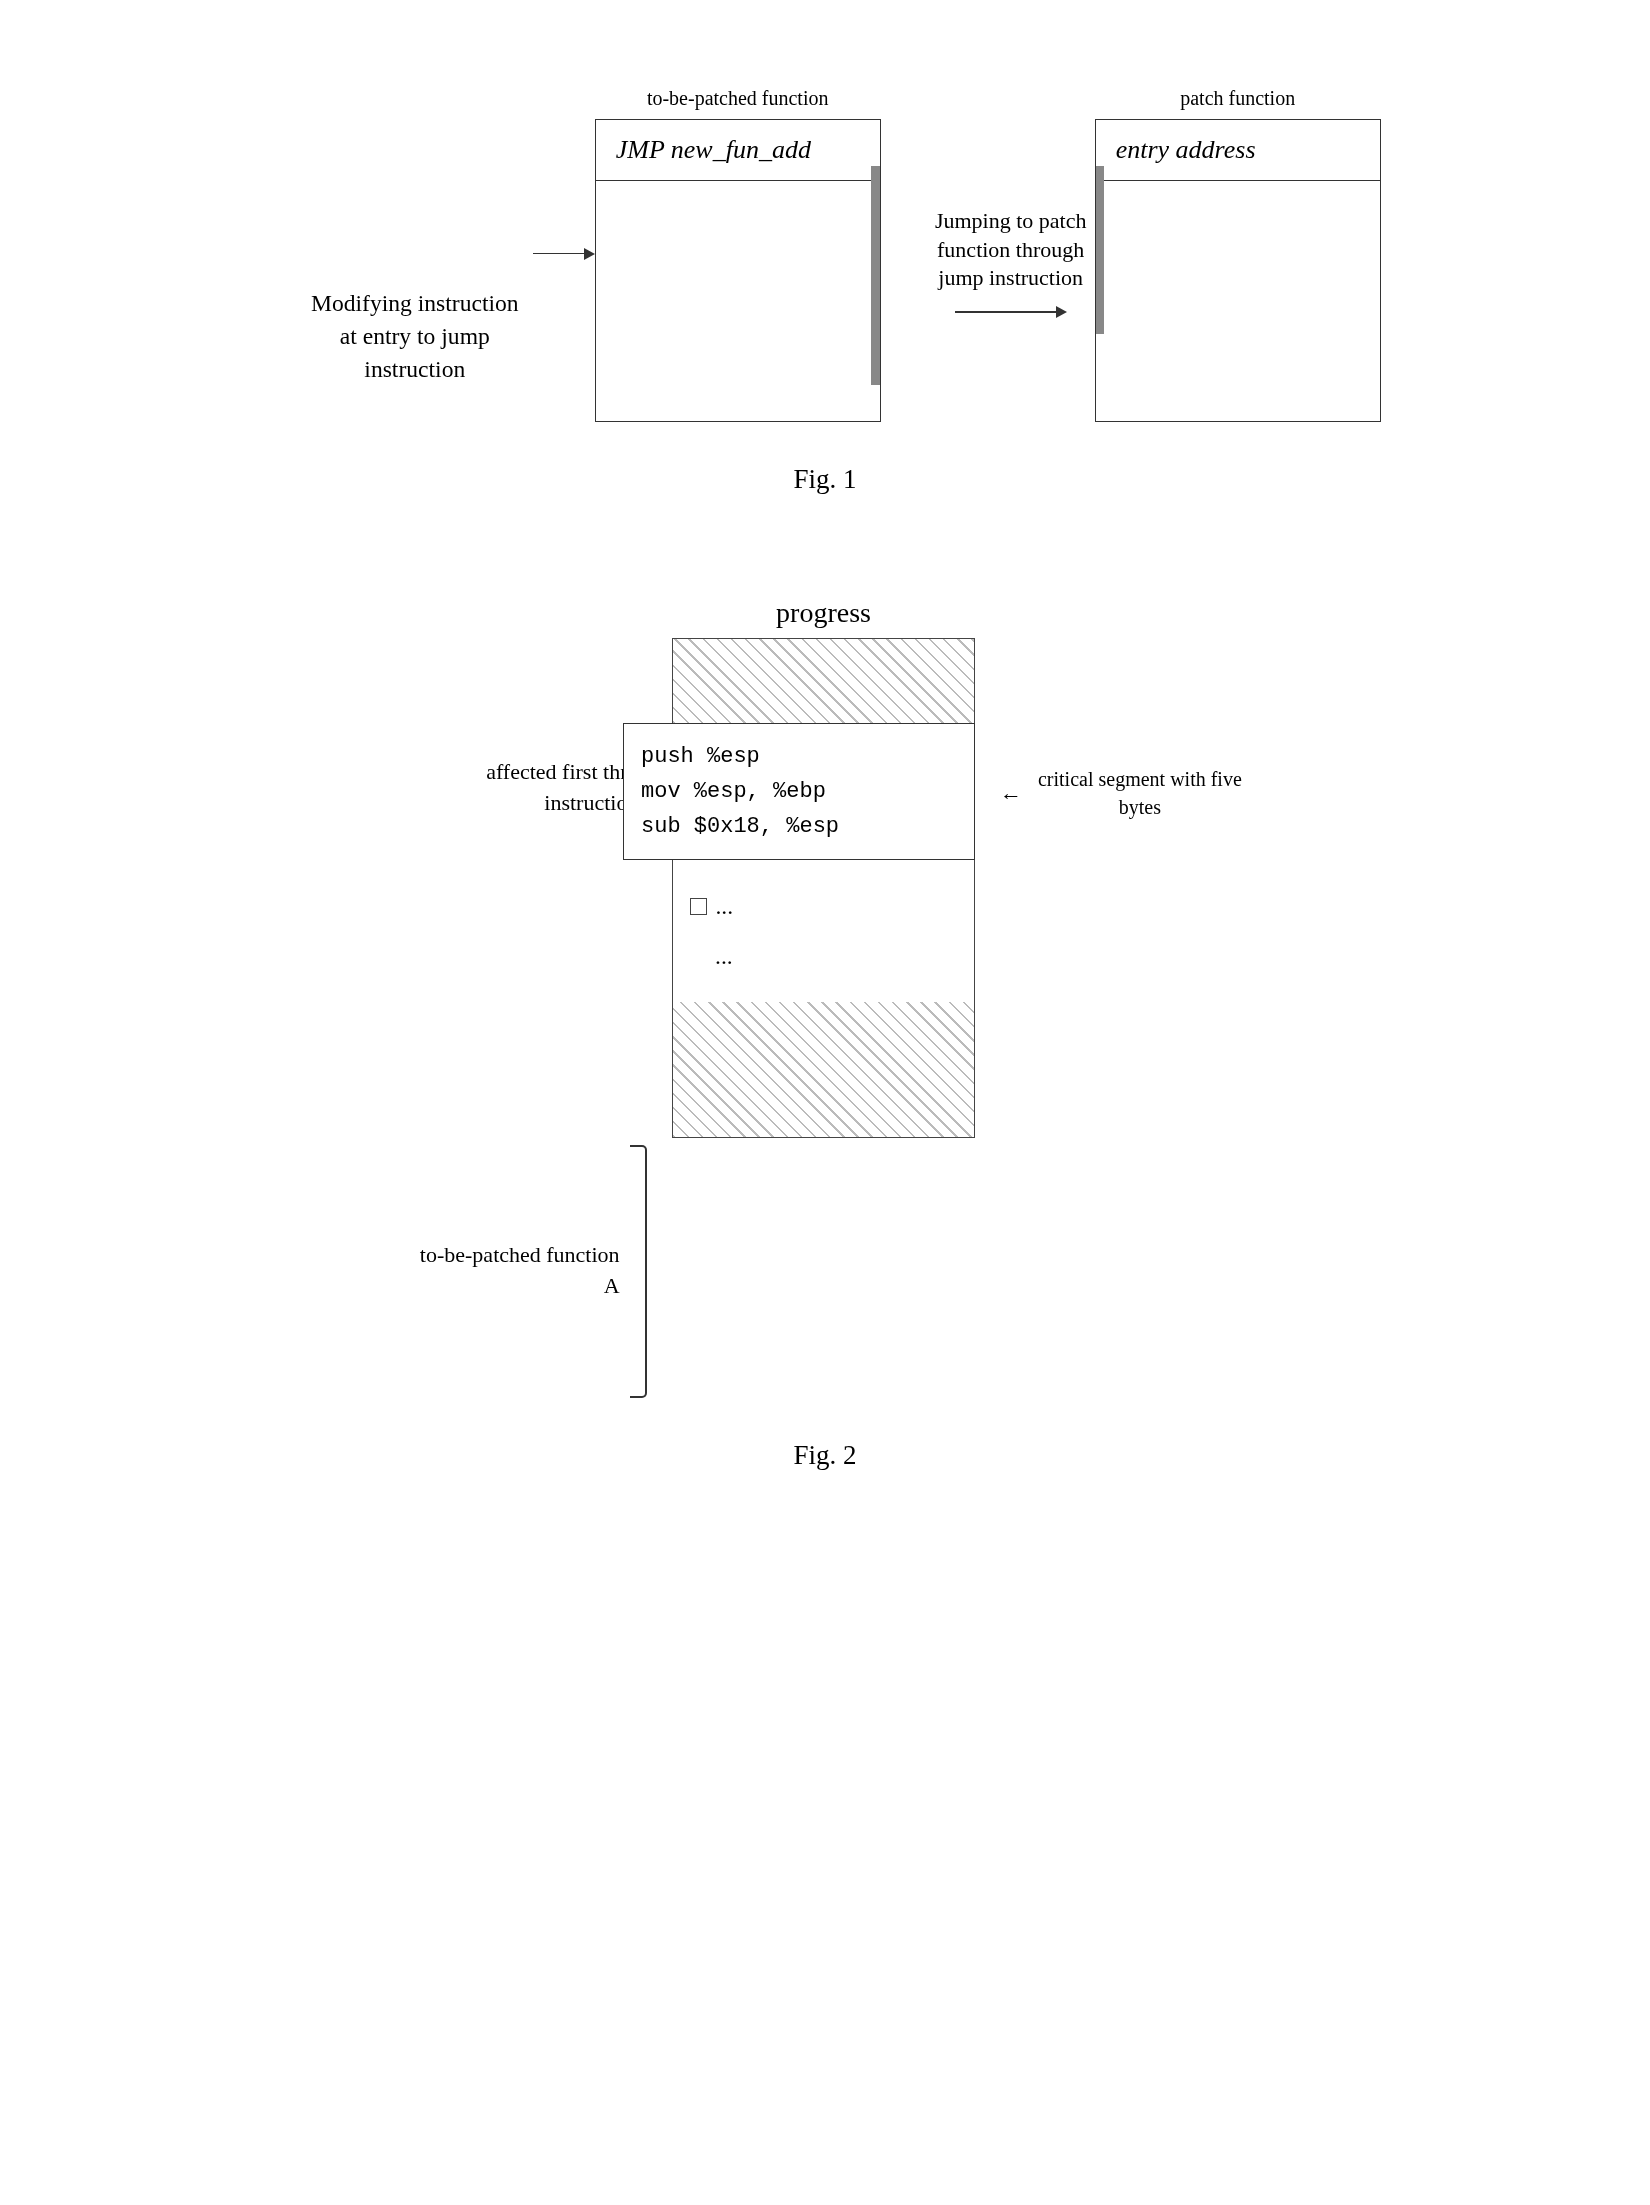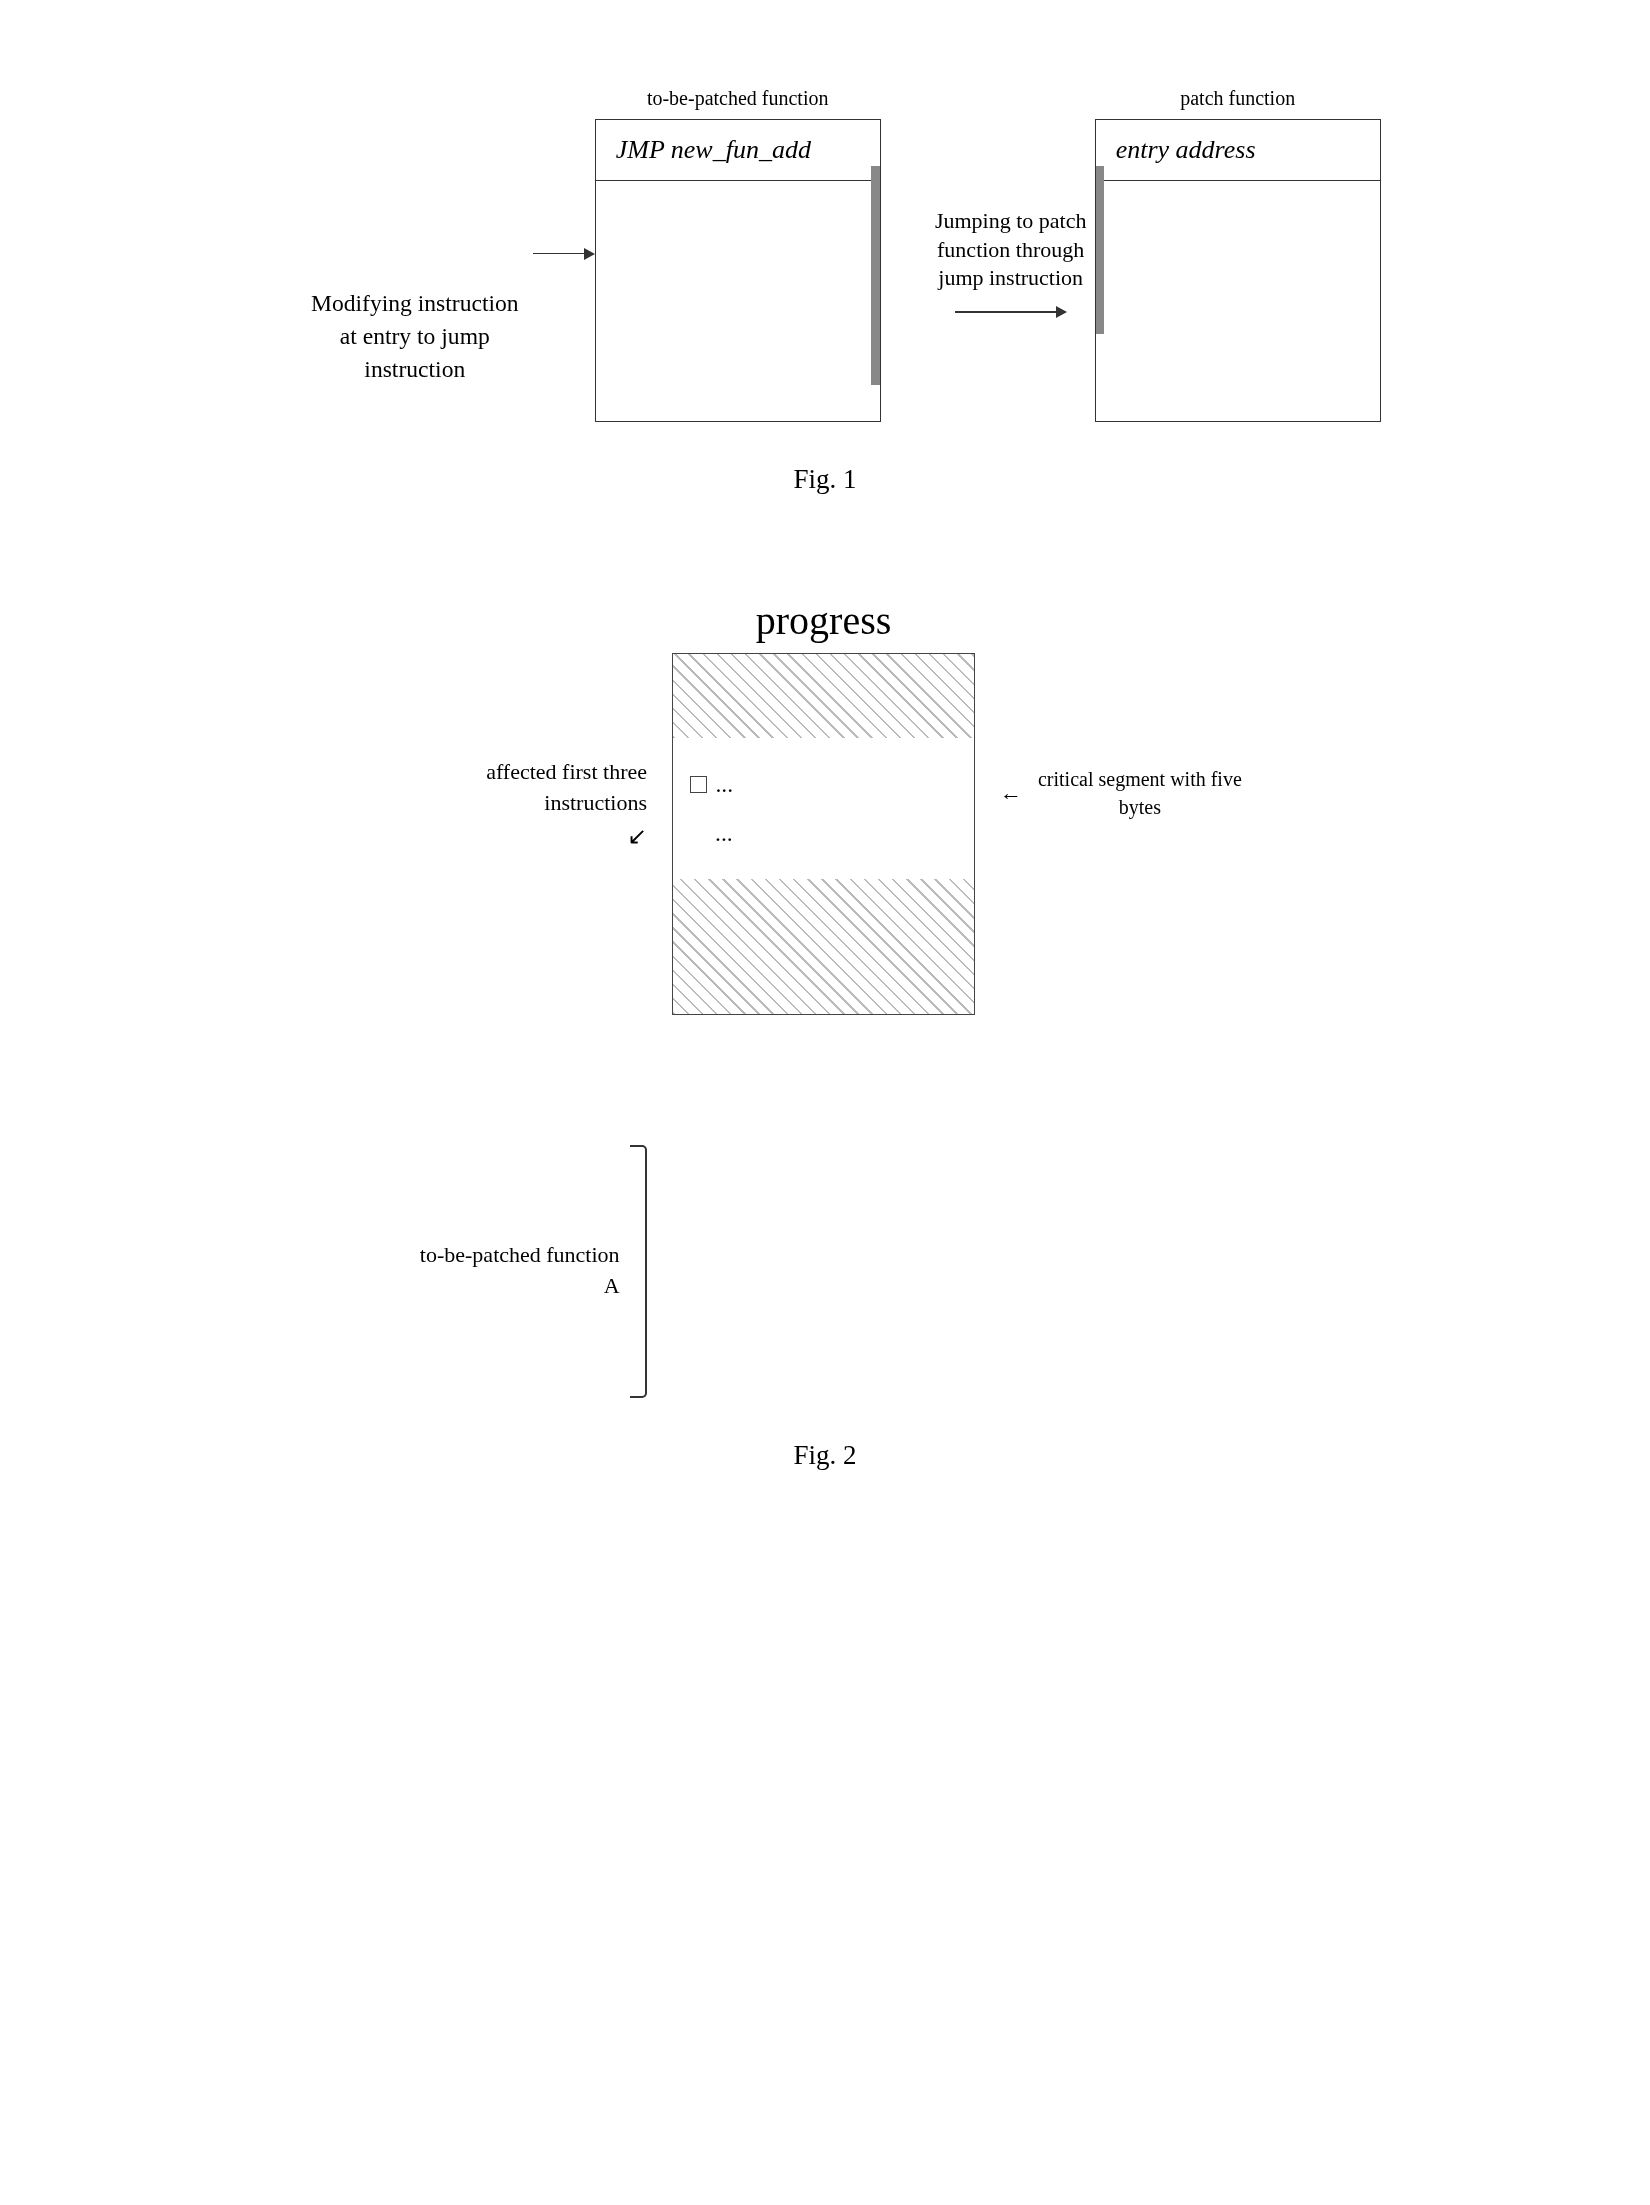--- a/index.html
+++ b/index.html
@@ -167,21 +167,21 @@
     }
 
     .fig2-progress-section {
       display: flex;
       flex-direction: column;
       align-items: center;
       position: relative;
     }
 
     .fig2-progress-label {
-      font-size: 40px;
+      font-size: 28px;
       margin-bottom: 8.4px;
       text-align: center;
     }
 
     
     .fig2-outer-box {
       width: 303px;
       border: 1.7px solid #444;
       position: relative;
       background: #fff;
@@ -430,20 +430,25 @@
         </div>
       </div>
 
       <div class="fig2-progress-section">
         <div class="fig2-progress-label">progress</div>
 
         <div class="fig2-outer-box">
 
           <div class="hatch-block"></div>
 
+          <div class="fig2-inner-box">
+            <div class="fig2-inner-box-line">push %esp</div>
+            <div class="fig2-inner-box-line">mov %esp, %ebp</div>
+            <div class="fig2-inner-box-line">sub $0x18, %esp</div>
+          </div>
 
           <div class="fig2-dots-area">
             <div class="fig2-dot-row">
               <span class="small-rect"></span>
               <span style="font-size:23.6px;">...</span>
             </div>
             <div class="fig2-dot-row">
               <span style="font-size:23.6px; margin-left:25px;">...</span>
             </div>
           </div>

